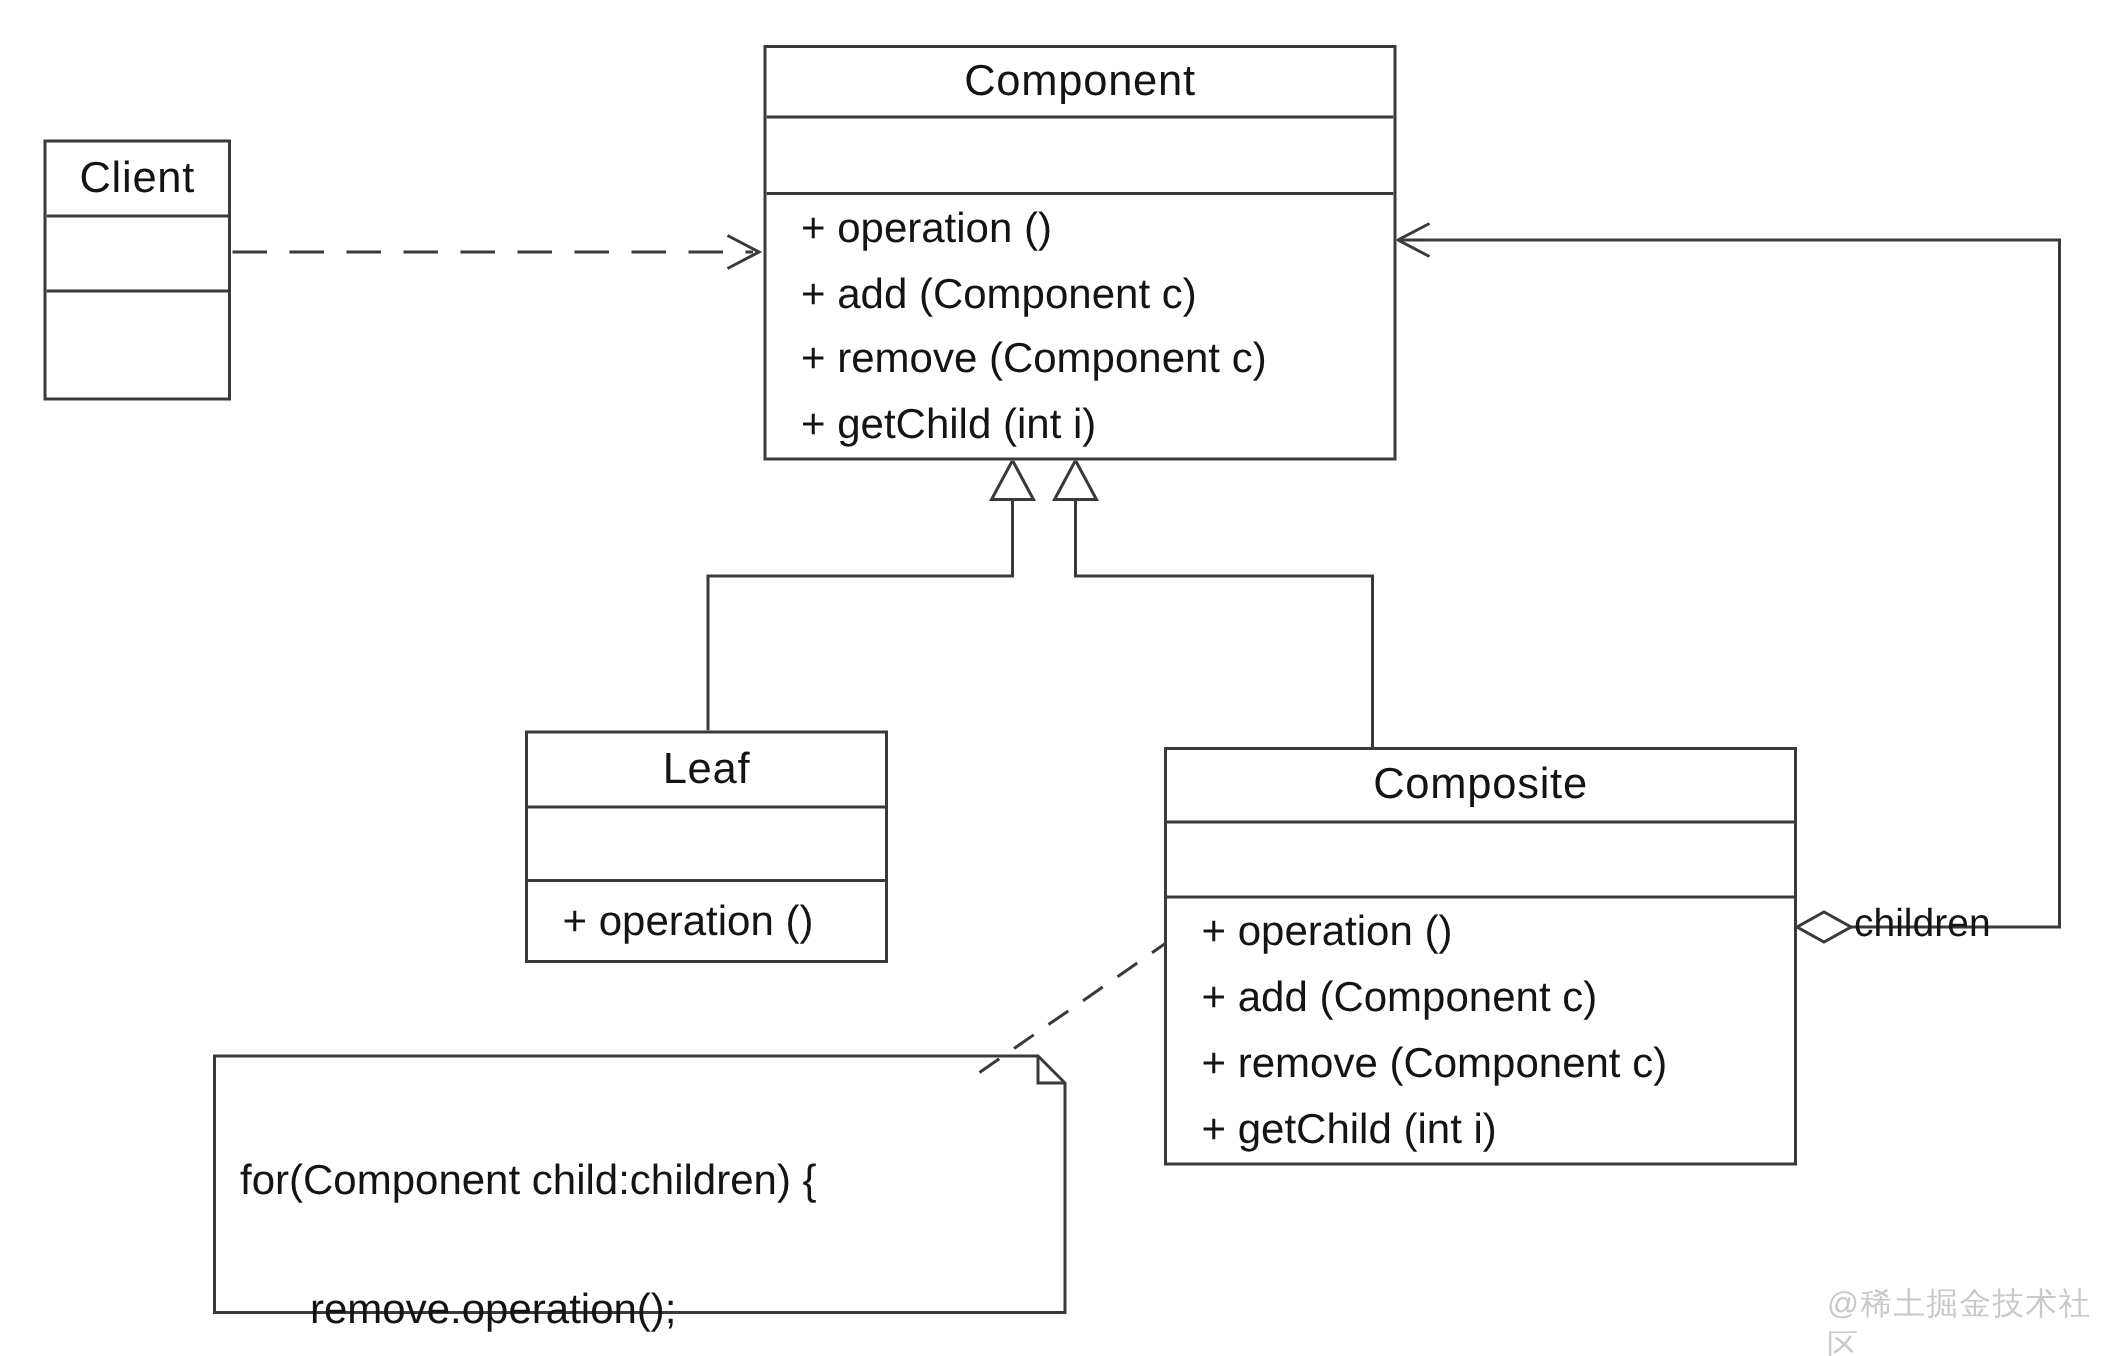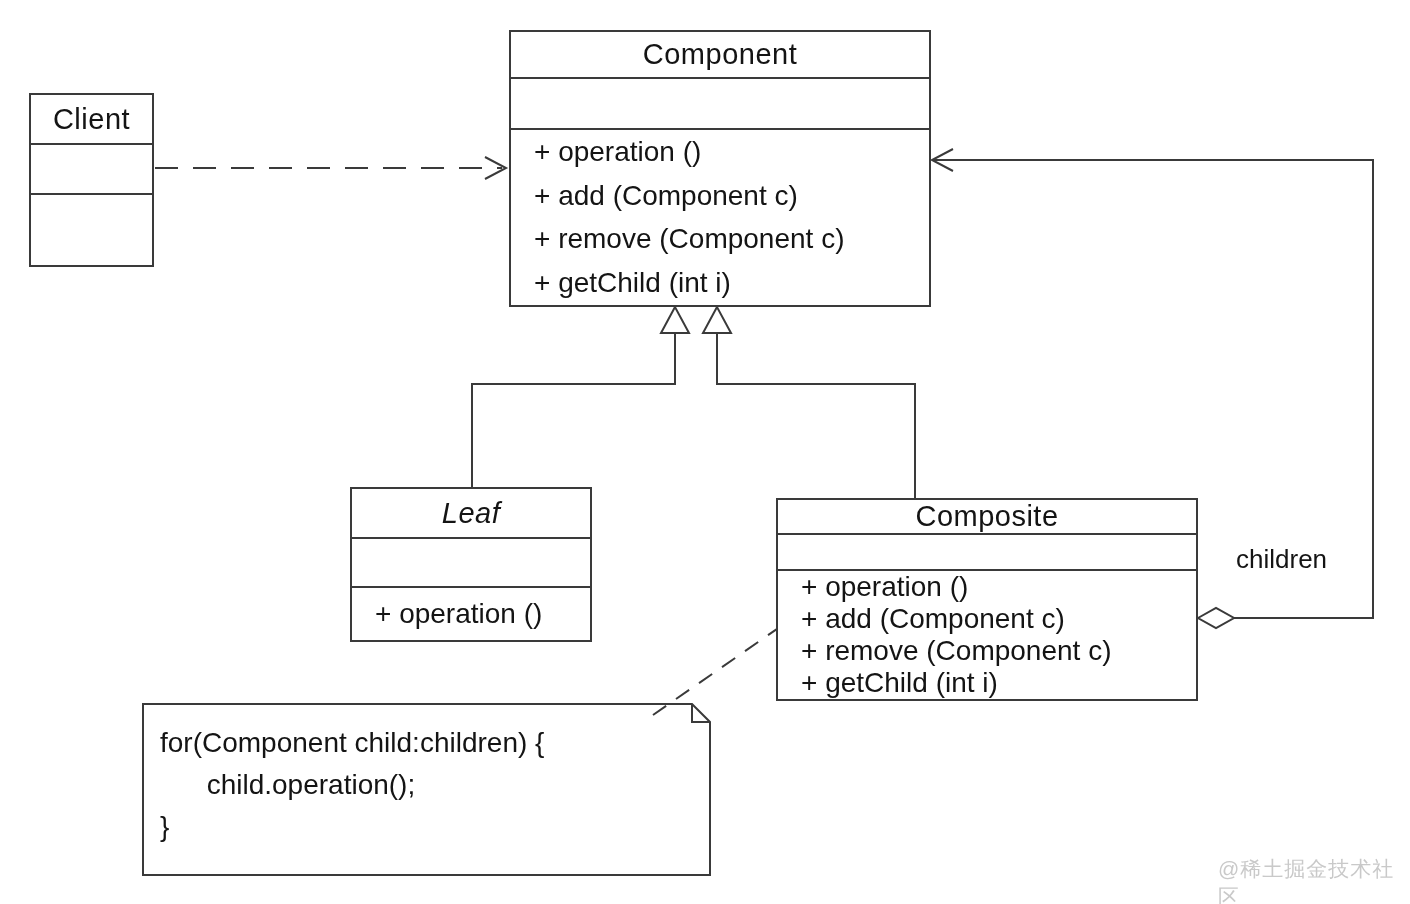--- a/index.html
+++ b/index.html
@@ -66,21 +66,21 @@
     font-size: 28px;
     white-space: pre;
   }
   .note-text {
     position: absolute;
     left: 160px;
     top: 722px;
     font-size: 28px;
     line-height: 42px;
   }
-  .note-line { white-space: pre; }
+  .note-line { white-space: pre; margin-top: 44px; }
   .edge-label {
     position: absolute;
     font-size: 26px;
   }
   .watermark {
     position: absolute;
     left: 1218px;
     top: 855px;
     font-size: 21px;
     color: #c9c9c9;
@@ -136,41 +136,41 @@
     <div class="uml-empty" style="height:51px;"></div>
     <div class="uml-methods">
       <div class="uml-method-row">+ operation ()</div>
       <div class="uml-method-row">+ add (Component c)</div>
       <div class="uml-method-row">+ remove (Component c)</div>
       <div class="uml-method-row">+ getChild (int i)</div>
     </div>
   </div>
 
   <div class="uml-box" style="left:350px; top:487px; width:242px; height:155px;">
-    <div class="uml-title" style="height:50px;font-style:italic;">Leaf</div>
+    <div class="uml-title" style="height:50px;">Leaf</div>
     <div class="uml-empty" style="height:49px;"></div>
     <div class="uml-methods">
       <div class="uml-method-row">+ operation ()</div>
     </div>
   </div>
 
-  <div class="uml-box" style="left:776px; top:498px; width:422px; height:203px;">
+  <div class="uml-box" style="left:776px; top:498px; width:422px; height:279px;">
     <div class="uml-title" style="height:49px;">Composite</div>
     <div class="uml-empty" style="height:50px;"></div>
     <div class="uml-methods">
       <div class="uml-method-row">+ operation ()</div>
       <div class="uml-method-row">+ add (Component c)</div>
       <div class="uml-method-row">+ remove (Component c)</div>
       <div class="uml-method-row">+ getChild (int i)</div>
     </div>
   </div>
 
   <div class="note-text">
     <div class="note-line">for(Component child:children) {</div>
-    <div class="note-line">      child.operation();</div>
+    <div class="note-line">      remove.operation();</div>
     <div class="note-line">}</div>
   </div>
 
-  <div class="edge-label" style="left:1236px; top:544px;">children</div>
+  <div class="edge-label" style="left:1236px; top:600px;">children</div>
 
   <div class="watermark">@稀土掘金技术社区</div>
 
 </div>
 
 </body></html>

